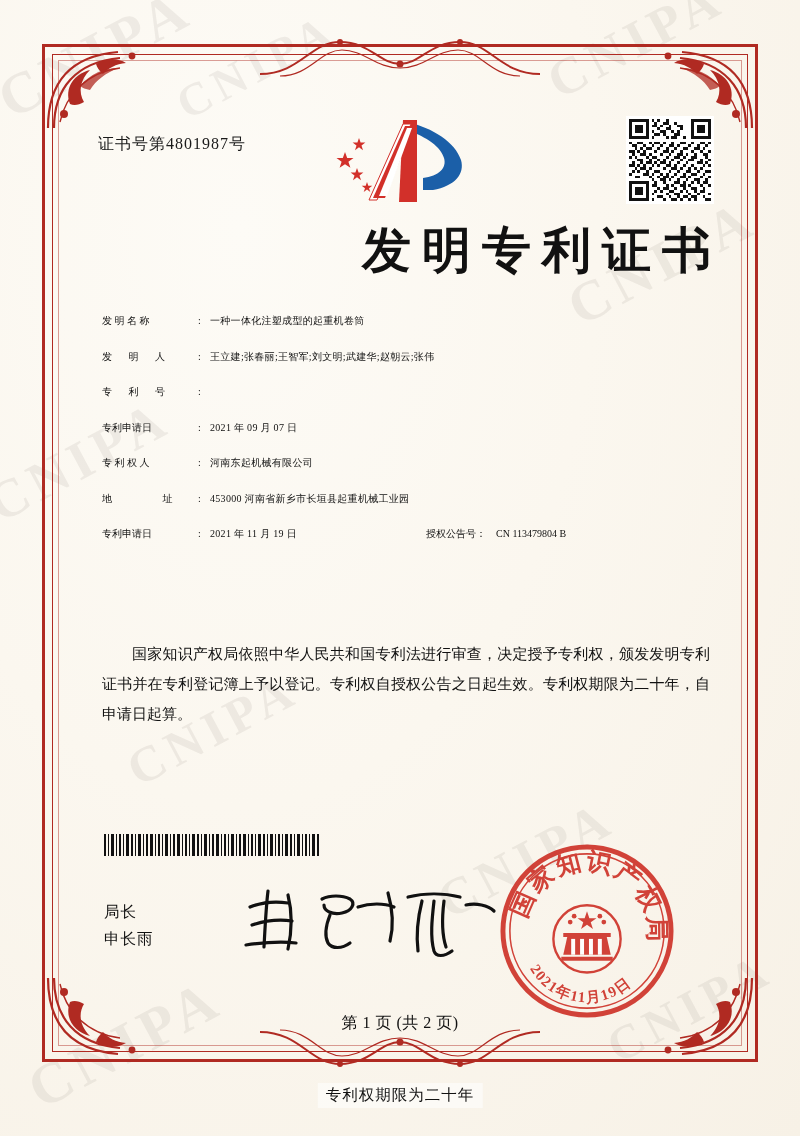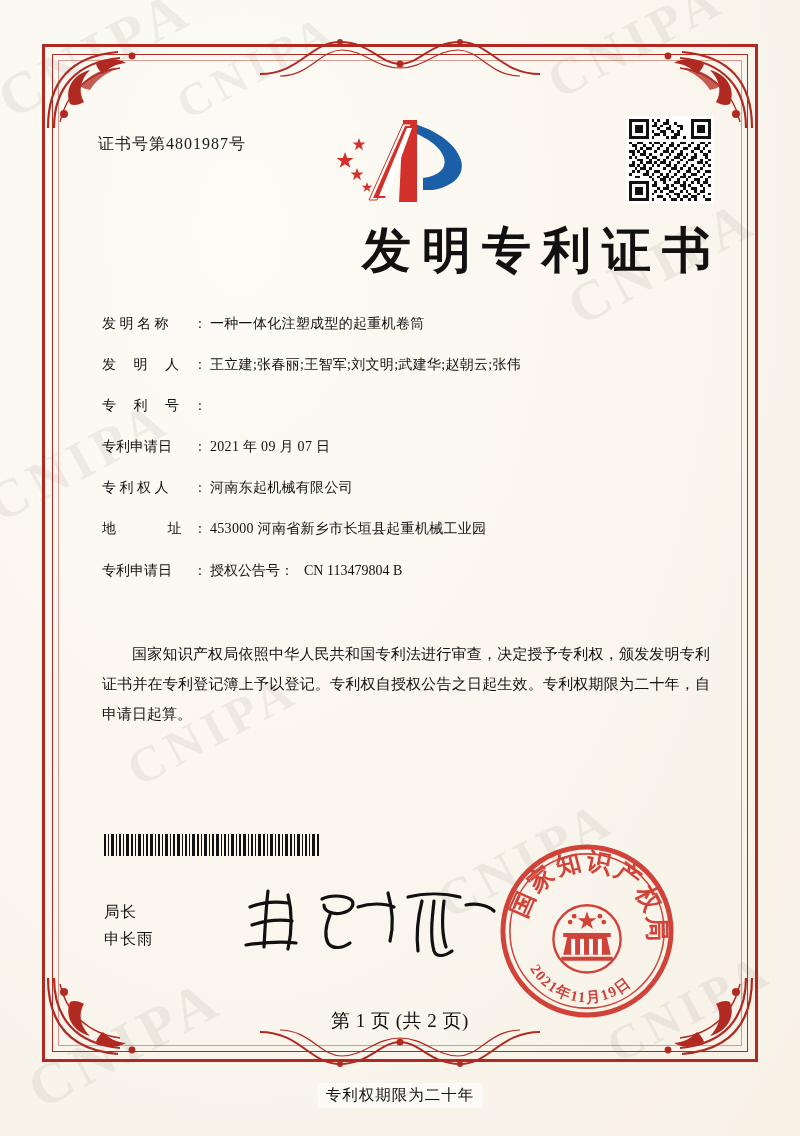--- a/index.html
+++ b/index.html
@@ -140,21 +140,21 @@
   .fields {
     position: absolute;
     left: 24px;
     right: 10px;
     top: 228px;
   }
   .field-row {
     display: flex;
     align-items: baseline;
     margin-bottom: 21.5px;
-    font-size: 14px;
+    font-size: 10px;
     color: #111;
     line-height: 1.4;
   }
   .field-label {
     flex: 0 0 auto;
     width: 96px;
     letter-spacing: 0px;
     white-space: nowrap;
   }
   .label-sp3 { letter-spacing: 7px; }
@@ -231,21 +231,21 @@
     width: 178px;
     height: 178px;
   }
   .seal svg { width: 100%; height: 100%; display: block; }
 
   .page-no {
     position: absolute;
     left: 0; right: 0;
     bottom: -8px;
     text-align: center;
-    font-size: 19px;
+    font-size: 16px;
     color: #111;
     letter-spacing: 0.5px;
   }
 
   .footer-note {
     position: absolute;
     left: 50%;
     transform: translateX(-50%);
     bottom: 28px;
     font-size: 15.5px;
@@ -644,20 +644,21 @@
 
       <div class="field-row">
         <span class="field-label label-sp2" style="letter-spacing:24px;">地 址</span>
         <span class="field-colon">:</span>
         <span class="field-value">453000 河南省新乡市长垣县起重机械工业园</span>
       </div>
 
       <div class="field-row double">
         <span class="field-label">专利申请日</span>
         <span class="field-colon">:</span>
+        <span class="field-value">2021 年 11 月 19 日</span>
         <span class="sub-label">授权公告号：</span>
         <span class="sub-value">CN 113479804 B</span>
       </div>
 
     </div>
 
     <div class="paras">
       <p>国家知识产权局依照中华人民共和国专利法进行审查，决定授予专利权，颁发发明专利证书并在专利登记簿上予以登记。专利权自授权公告之日起生效。专利权期限为二十年，自申请日起算。</p>
     </div>
 

